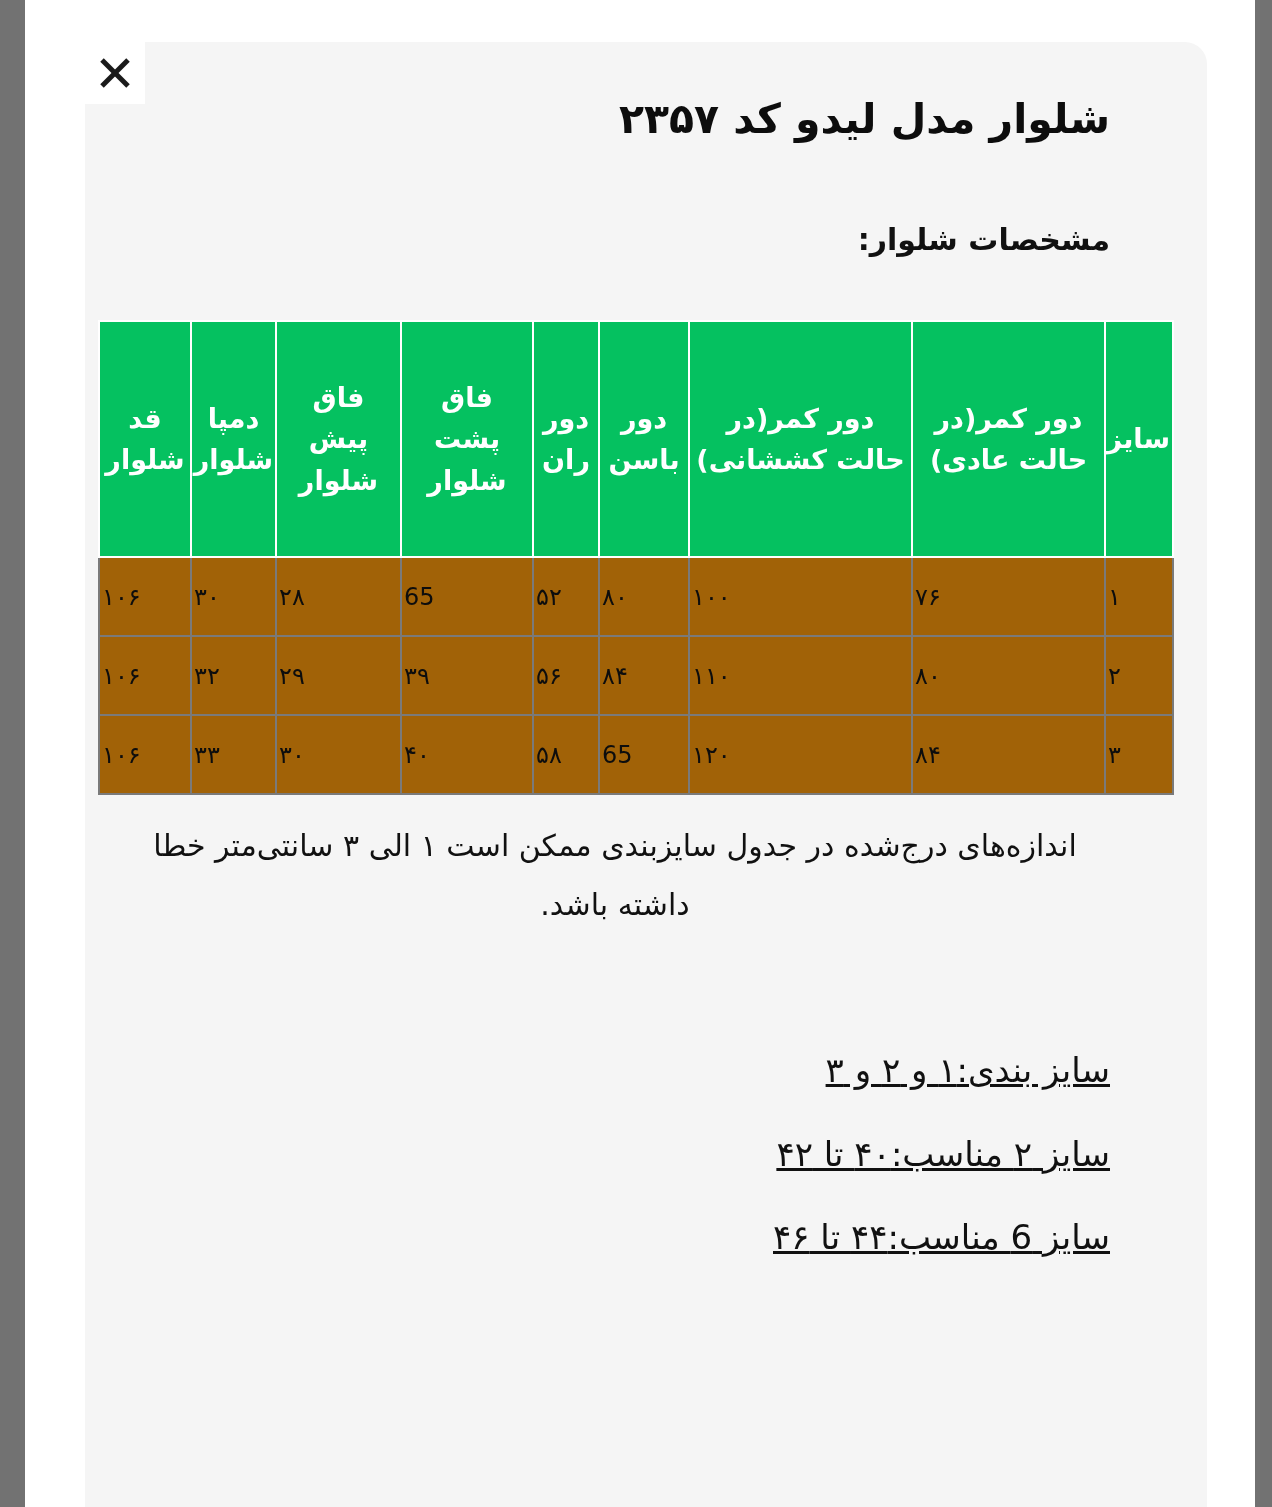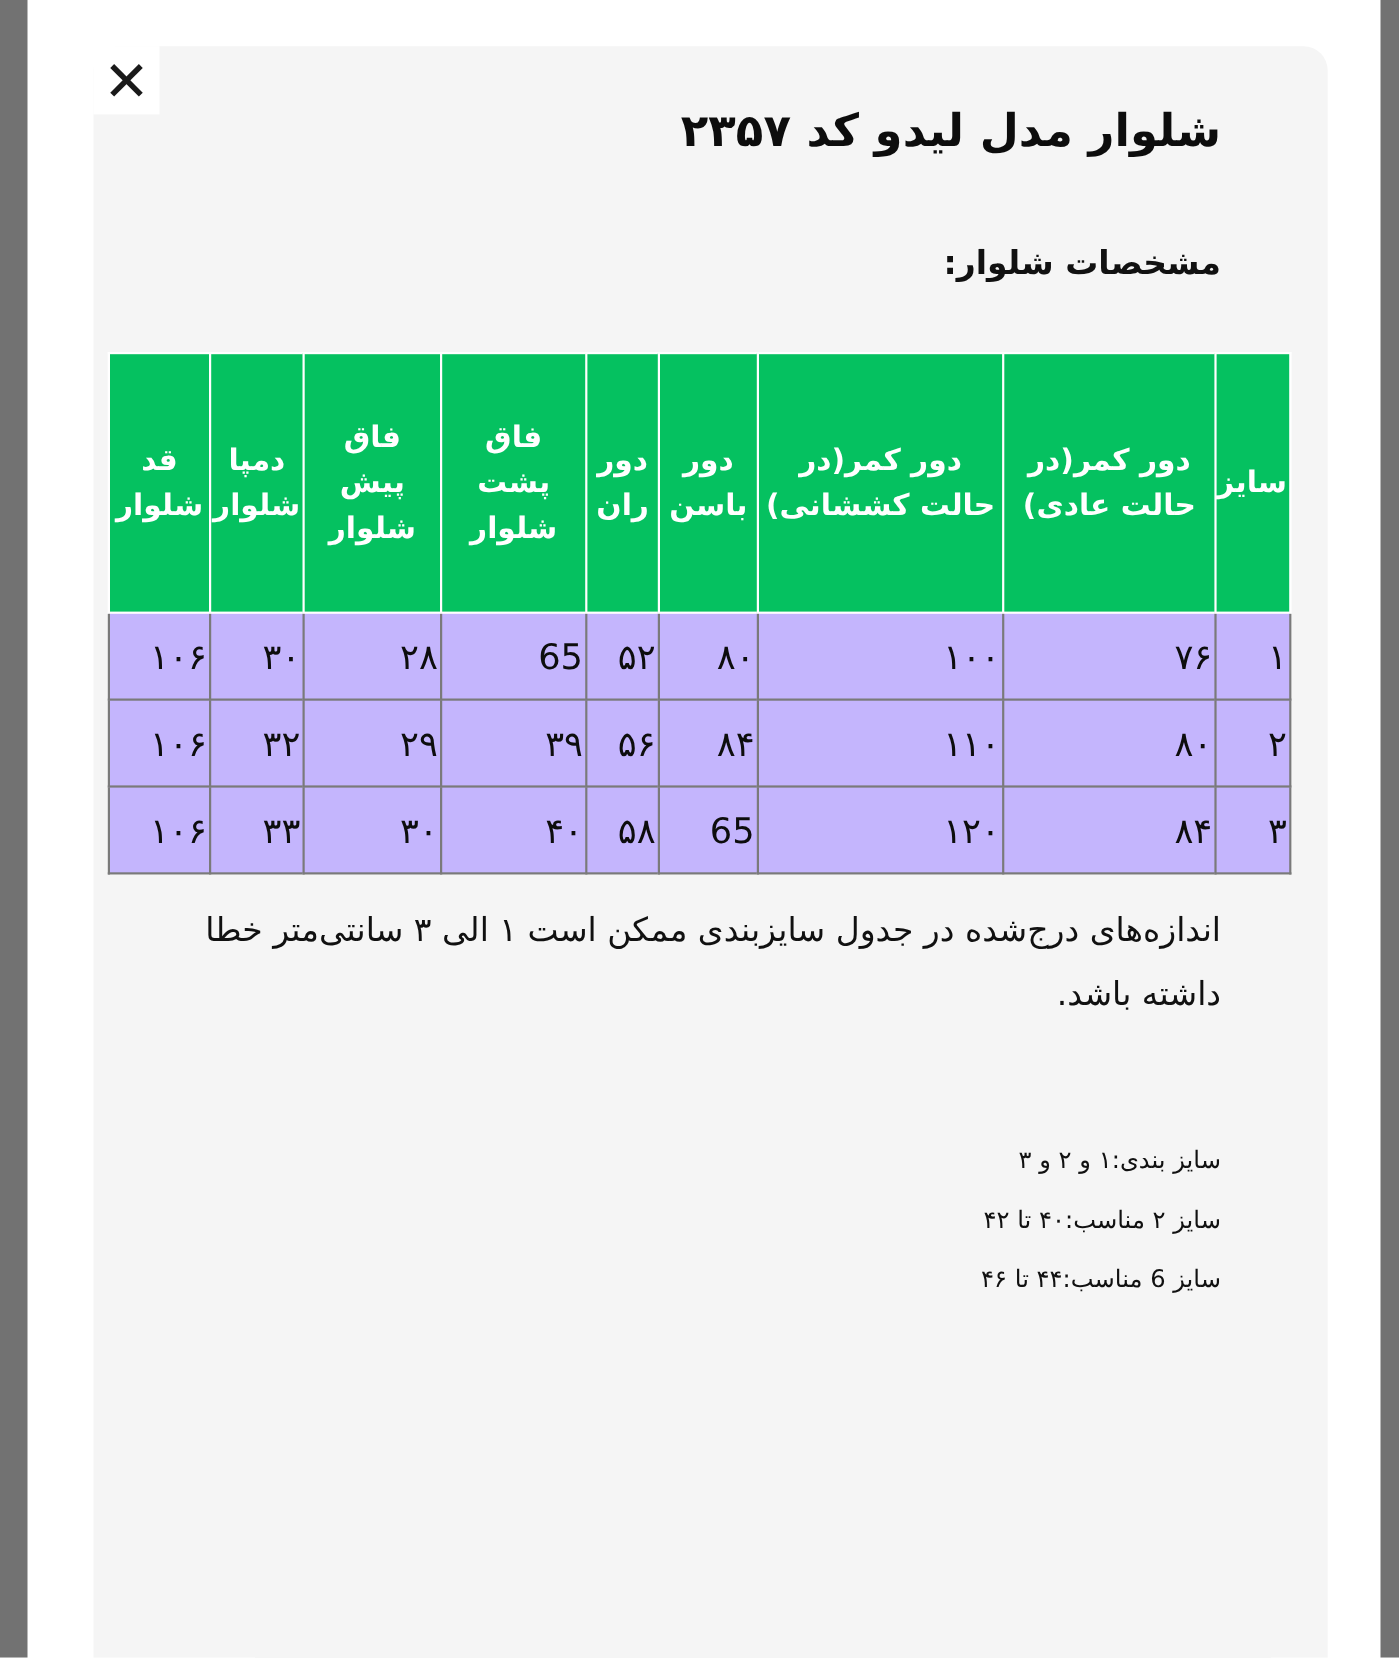--- a/index.html
+++ b/index.html
@@ -112,24 +112,24 @@
     font-weight: bold;
     line-height: 1.55;
     vertical-align: middle;
     text-align: center;
     padding: 10px 2px;
     height: 236px;
     border: 2px solid #ffffff;
   }
 
   table.size-table td {
-    background: #c4b5fd;
+    background: #a16207;
     color: #0d0d0d;
-    font-size: 32px;
-    text-align: right;
+    font-size: 24px;
+    text-align: left;
     vertical-align: middle;
     height: 79px;
     border: 2px solid #7a7a7a;
     padding: 4px 2px;
   }
 
   
   col.c-size  { width: 68px;  }
   col.c-waist-normal { width: 193px; }
   col.c-waist-stretch { width: 223px; }
@@ -140,34 +140,35 @@
   col.c-hem   { width: 85px;  }
   col.c-length { width: 92px; }
 
   .note {
     margin: 0;
     padding-top: 22px;
     padding-left: 5px;
     font-size: 30px;
     line-height: 1.95;
     color: #111111;
-    text-align: right;
+    text-align: center;
   }
 
   .sizing-list {
     margin: 0;
     padding: 0;
     list-style: none;
     padding-top: 95px;
   }
   .sizing-list li {
-    font-size: 22px;
+    font-size: 34px;
     line-height: 2.45;
     color: #111111;
     text-align: right;
+    text-decoration: underline;
   }
 </style>
 </head>
 <body>
 
 <div class="screen">
 
   <div class="rail rail-left"></div>
   <div class="rail rail-right"></div>
 

